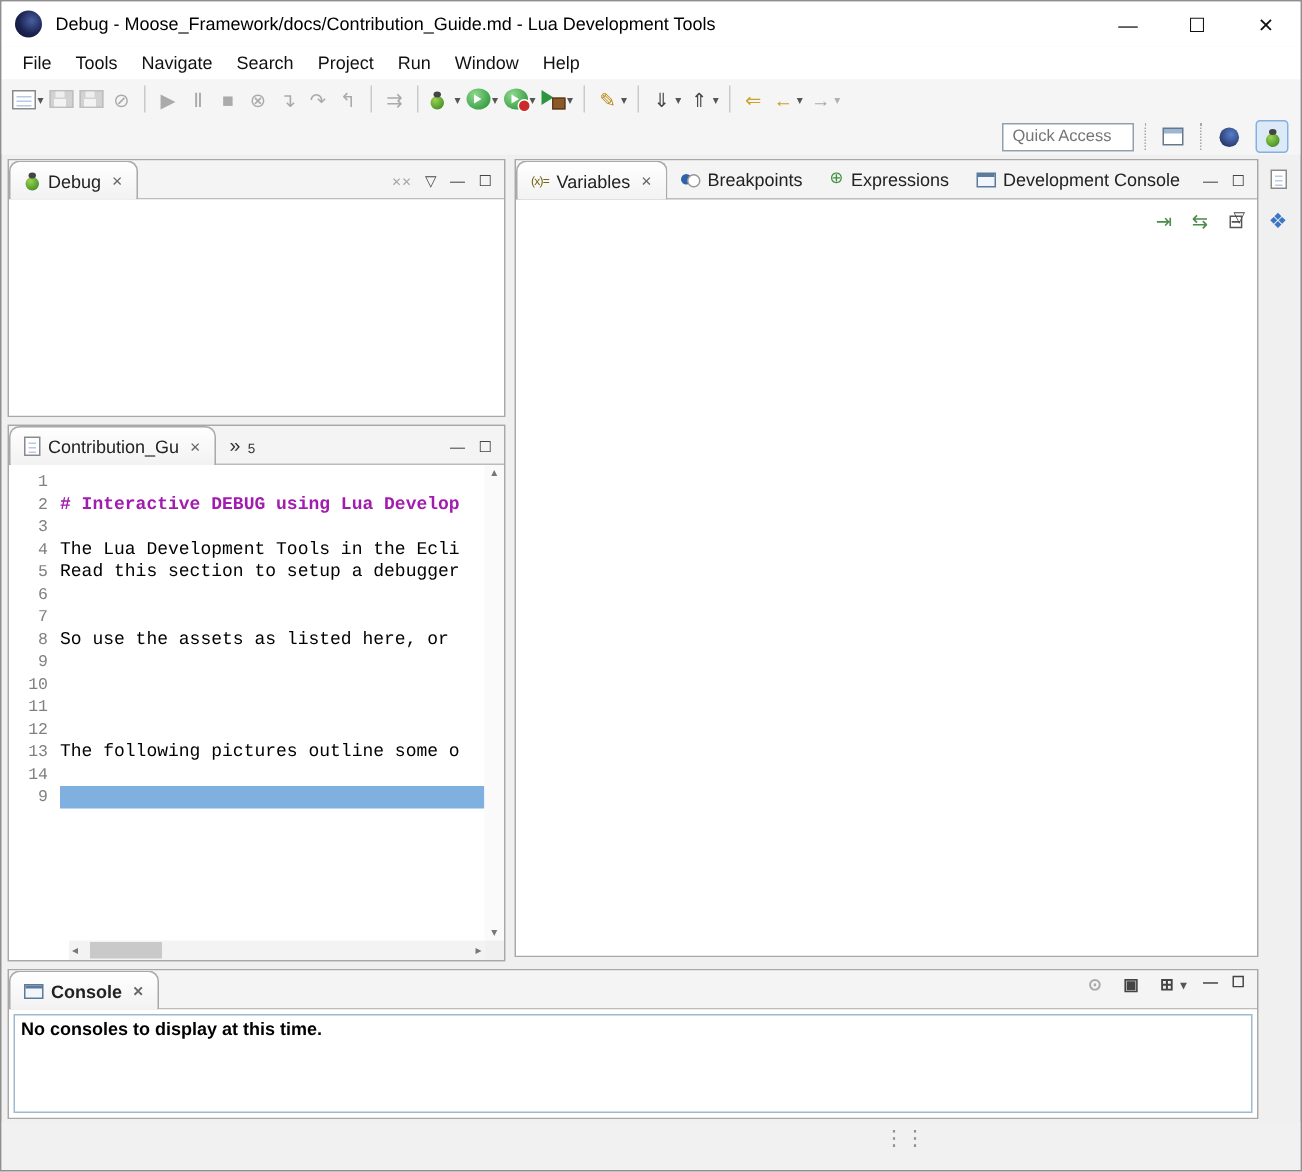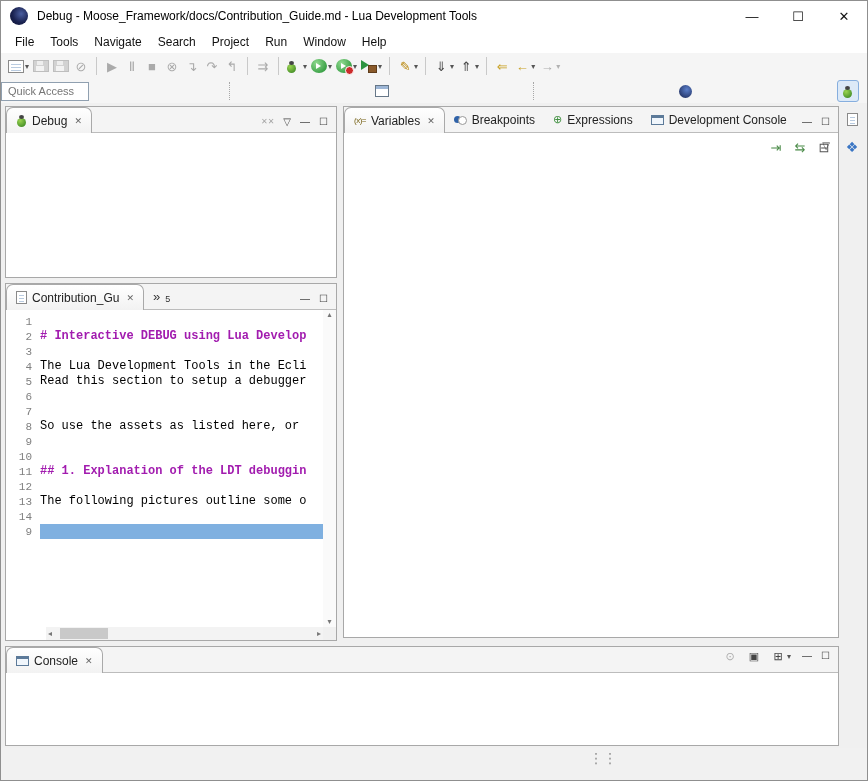--- a/index.html
+++ b/index.html
@@ -21,21 +21,21 @@
   
   .toolbar{position:absolute;top:52px;left:0;right:0;height:26px;background:#f5f5f5;display:flex;align-items:center;padding-left:5px;}
   .tb-wrap{display:flex;align-items:center;}
   .tb-sep{width:1px;height:18px;background:#c9c9c9;margin:0 5px;}
   .tb-btn{height:22px;display:flex;align-items:center;padding:0 2px;border-radius:3px;}
   .tb-btn.disabled{opacity:.42;filter:grayscale(1);}
   .tb-ic{min-width:16px;height:16px;display:flex;align-items:center;justify-content:center;font-size:13px;color:#444;position:relative;}
   .tb-dd{font-size:8px;color:#555;margin-left:1px;}
 
   
-  .quickrow{position:absolute;top:78px;left:0;right:0;height:24px;background:#f5f5f5;display:flex;align-items:center;justify-content:space-between;padding-right:8px;gap:7px;}
+  .quickrow{position:absolute;top:78px;left:0;right:0;height:24px;background:#f5f5f5;display:flex;align-items:center;justify-content:flex-end;padding-right:8px;gap:7px;}
   .qa-box{width:88px;height:19px;border:1px solid #90a0b0;background:#fff;color:#555;font-size:11px;padding:0 6px;font-family:"Liberation Sans",sans-serif;}
   .persp-sep{width:1px;height:18px;border-left:1px dotted #a8a8a8;}
   .persp-btn{width:22px;height:22px;display:flex;align-items:center;justify-content:center;border-radius:3px;}
   .persp-btn.selected{background:#dce9f7;border:1px solid #86aede;}
 
   
   .view{position:absolute;background:#fff;border:1px solid #a8a8a8;}
   .view-header{height:26px;background:#f4f4f4;border-bottom:1px solid #bcbcbc;display:flex;align-items:flex-end;}
   .tab{display:inline-flex;align-items:center;height:25px;padding:0 9px;font-size:12px;color:#222;gap:5px;white-space:nowrap;}
   .tab.selected{background:linear-gradient(#ffffff,#f2f2f2);border:1px solid #a9a9a9;border-bottom:none;
@@ -102,21 +102,21 @@
   .icon-breakpoints::after{content:"";position:absolute;right:0;bottom:0;width:7px;height:7px;border-radius:50%;background:#fff;border:1px solid #999;}
   .ic-vars{font-size:8px;color:#756014;letter-spacing:-0.5px;}
   .ic-expr{font-size:11px;color:#3f8f3f;line-height:1;}
   .more-ch{font-size:13px;color:#333;line-height:1;}
   .more-n{font-size:9px;color:#333;margin-top:5px;}
 
   
   #debug-view{left:4px;top:105px;width:332px;height:172px;}
   #editor-view{left:4px;top:282px;width:332px;height:358px;}
   #right-view{left:342px;top:105px;width:496px;height:532px;}
-  #console-view{left:4px;top:645px;width:834px;height:100px;}
+  #console-view{left:4px;top:645px;width:834px;height:100px;font-weight:bold;}
 </style>
 </head>
 <body>
 
 <div class="titlebar">
   <span class="app-icon"></span>
   <span class="title-text">Debug - Moose_Framework/docs/Contribution_Guide.md - Lua Development Tools</span>
   <div class="win-controls">
     <span class="win-btn">—</span>
     <span class="win-btn">☐</span>
@@ -417,21 +417,20 @@
           <span class="ed-text"></span>
         </div>
 
         <div class="ed-line">
           <span class="ed-num">10</span>
           <span class="ed-text"></span>
         </div>
 
         <div class="ed-line ln-heading">
           <span class="ed-num">11</span>
-          <span class="ed-text">## 1. Explanation of the LDT debuggin</span>
         </div>
 
         <div class="ed-line">
           <span class="ed-num">12</span>
           <span class="ed-text"></span>
         </div>
 
         <div class="ed-line">
           <span class="ed-num">13</span>
           <span class="ed-text">The following pictures outline some o</span>
@@ -532,17 +531,22 @@
 
           <span class="tb-btn">
             <span class="tb-ic" style="font-size:11px;">⊞</span>
             <span class="tb-dd">▾</span>
           </span>
         </span>
       <span class="hdr-btn">—</span>
       <span class="hdr-btn">☐</span>
     </div>
   </div>
+  <div class="console-body">
+    <div class="console-inner">
+      <span>No consoles to display at this time.</span>
+    </div>
+  </div>
 </div>
 
 <div class="statusbar">
   <span class="grip">⋮⋮</span>
 </div>
 
 </body></html>

